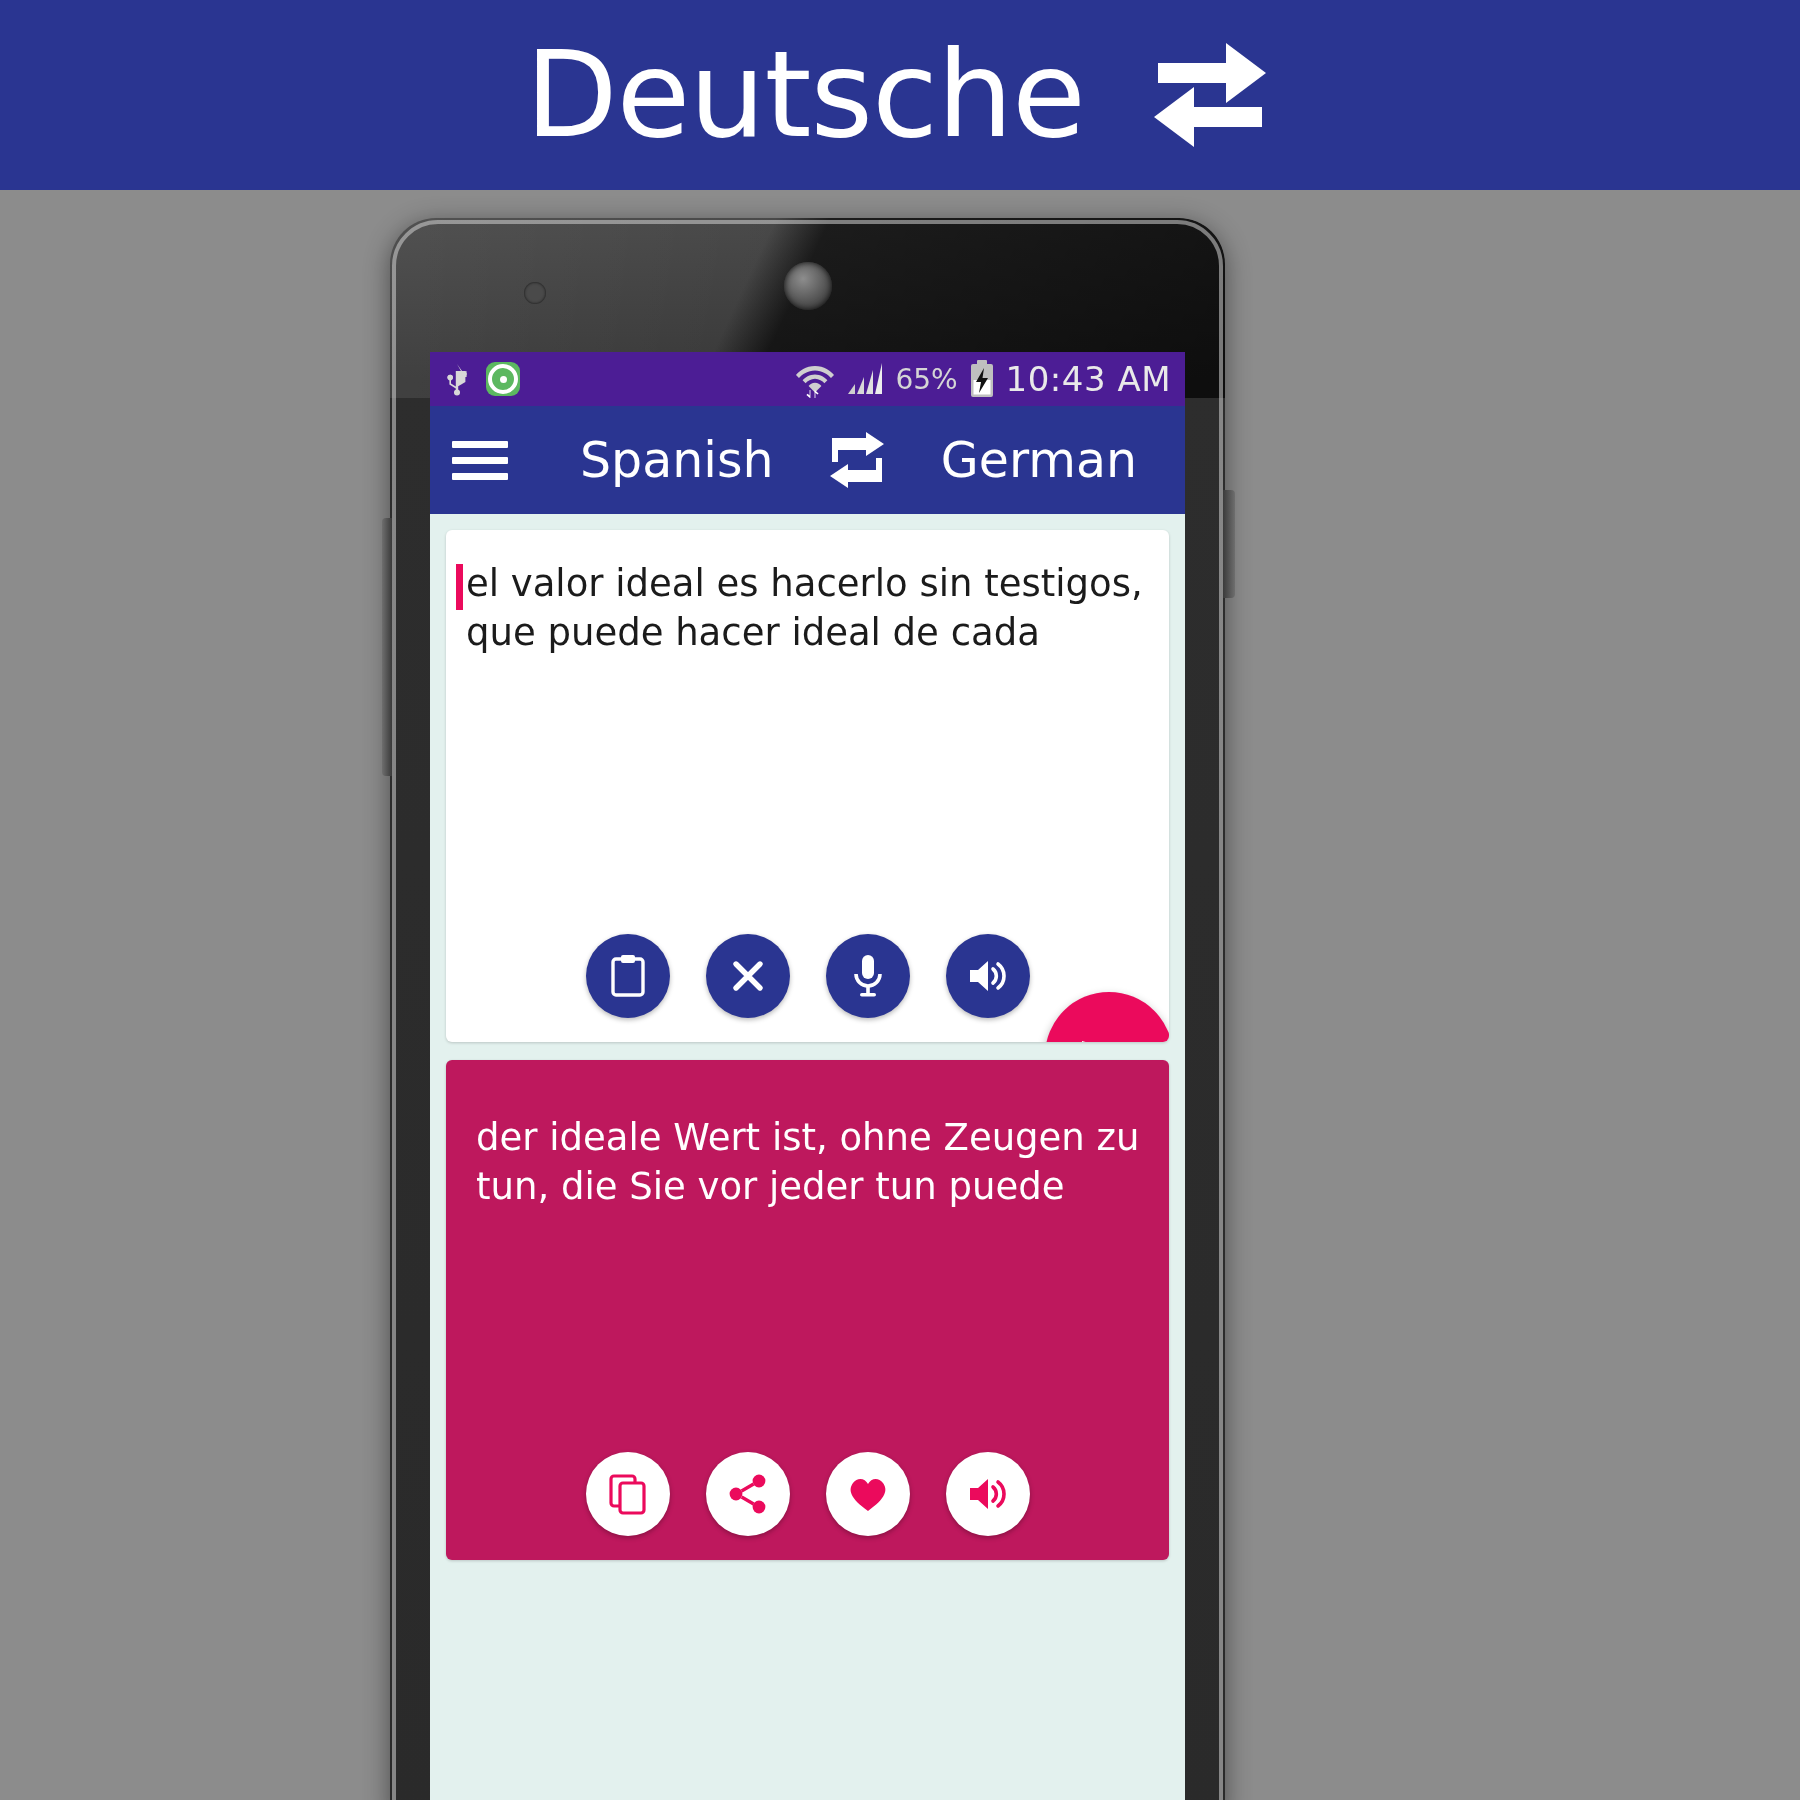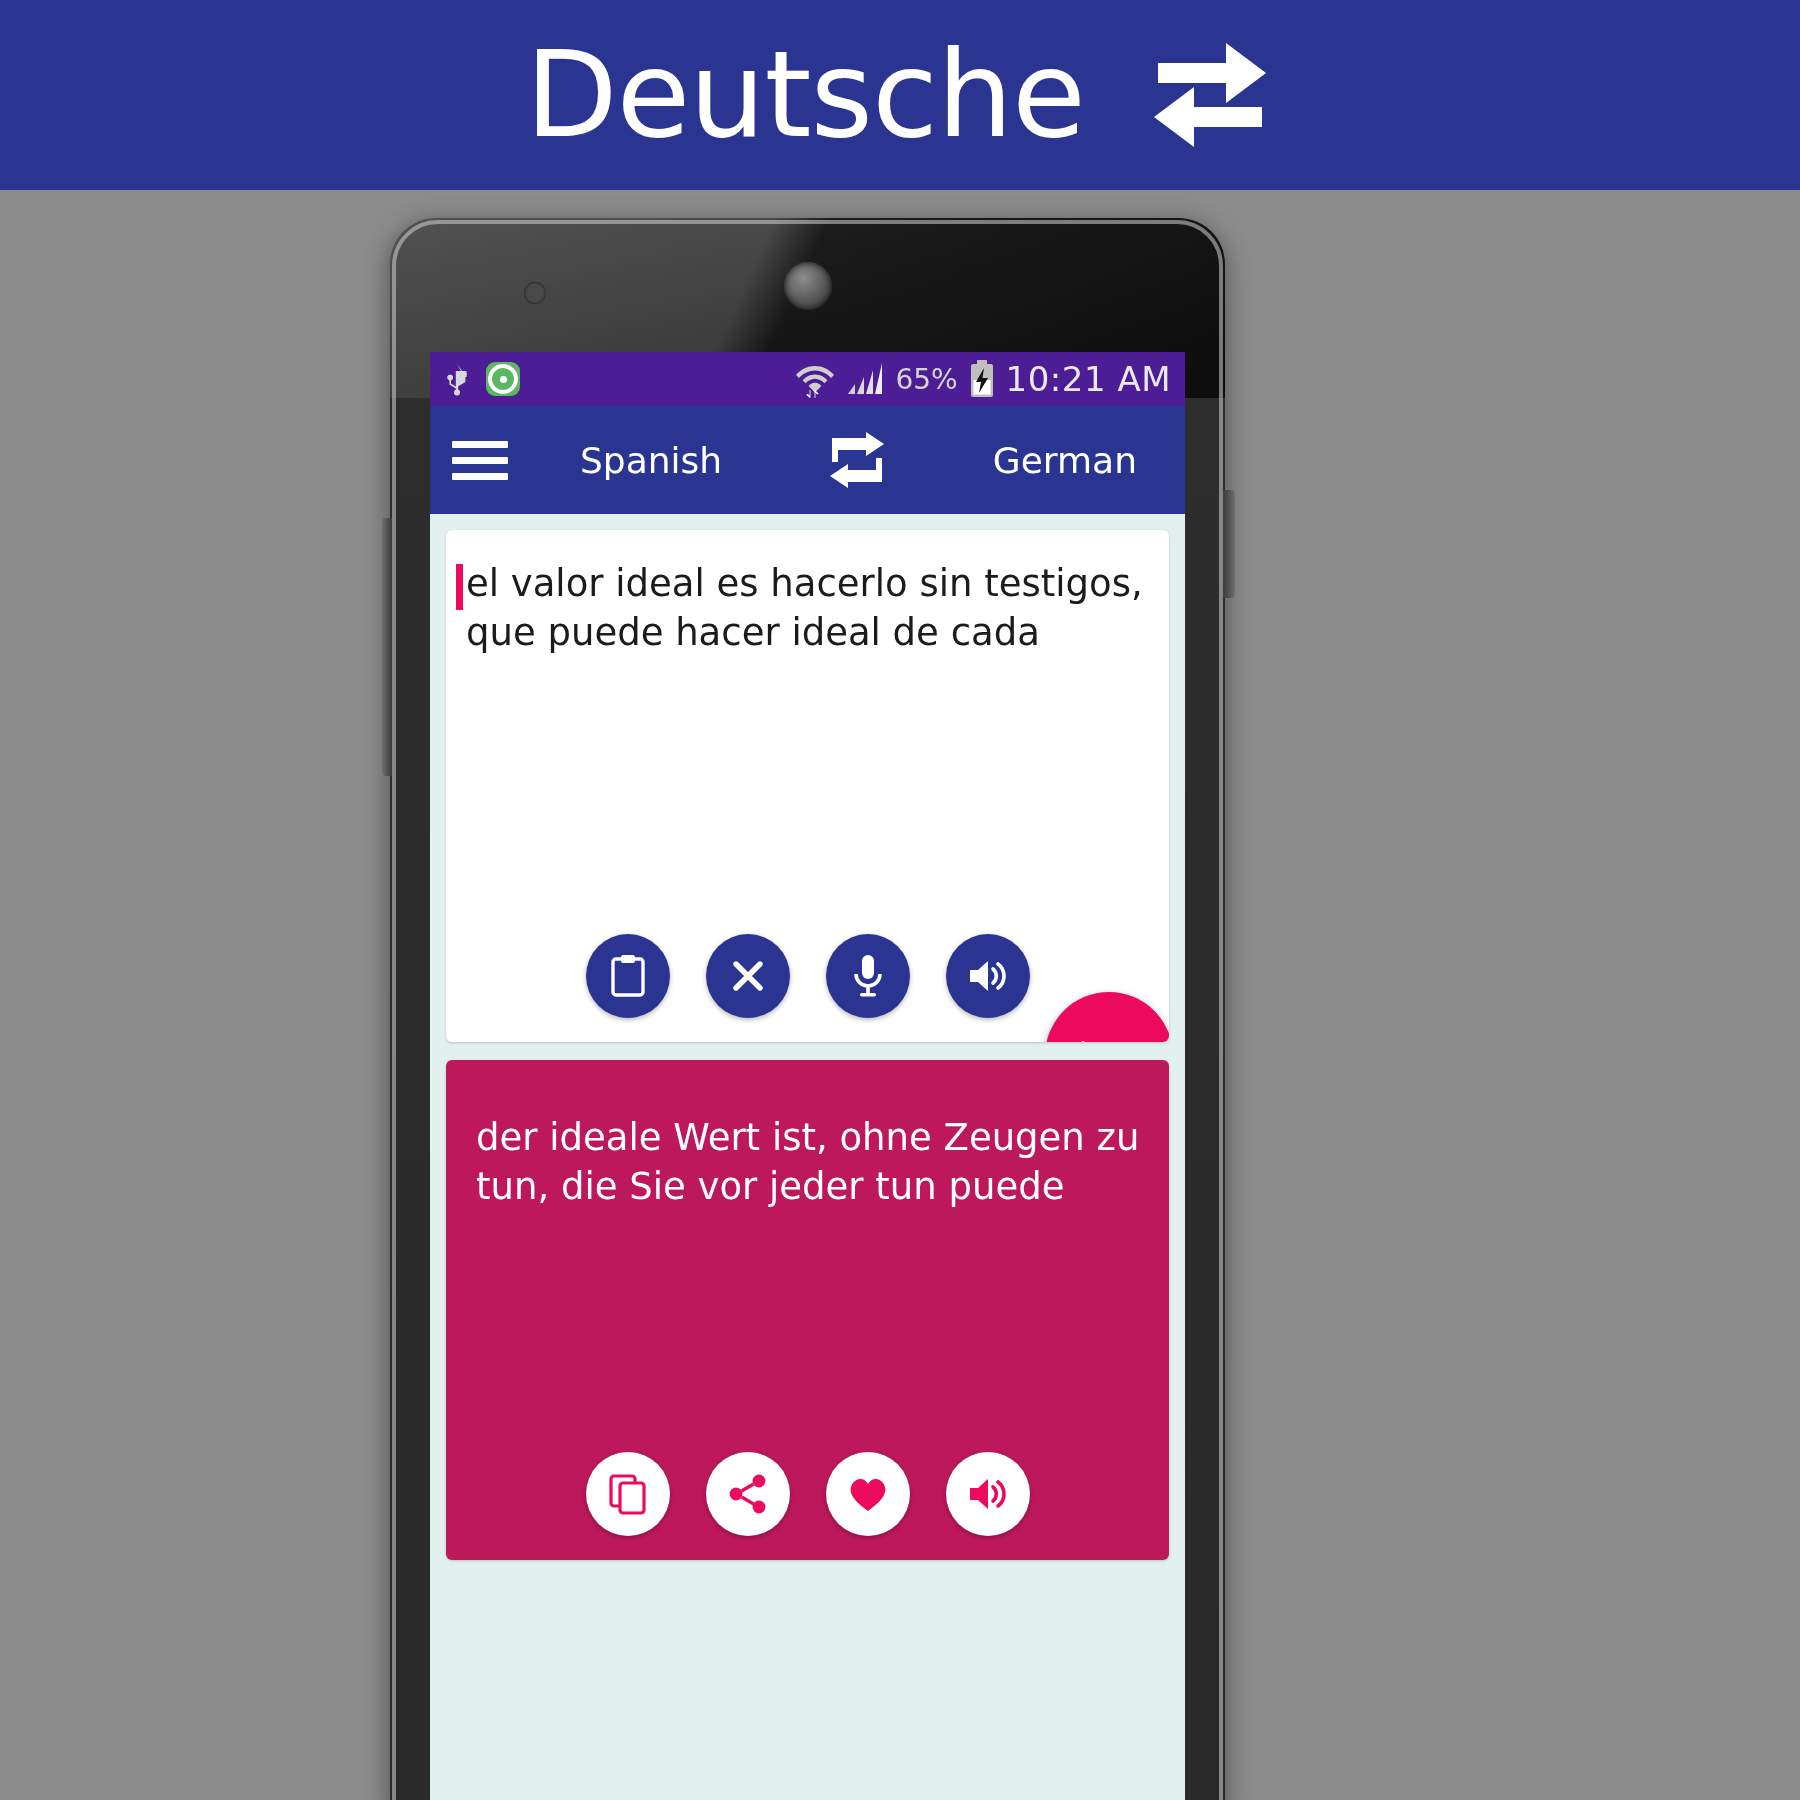--- a/index.html
+++ b/index.html
@@ -90,21 +90,21 @@
   }
   .appicon .dot{width:7px;height:7px;border-radius:50%;background:#fff;}
   
   .toolbar{
     height:108px;background:#2a3591;display:flex;align-items:center;
     padding:0 22px;box-sizing:border-box;
   }
   .hamburger{width:56px;display:flex;flex-direction:column;gap:9px;cursor:pointer;}
   .hamburger span{display:block;height:7px;background:#fff;border-radius:1px;}
   .lang{
-    color:#ffffff;font-size:36px;
+    color:#ffffff;font-size:49px;
     font-family:"DejaVu Sans", sans-serif;
     white-space:nowrap;
   }
   .lang-src{margin-left:72px;}
   .lang-dst{margin-left:auto;margin-right:26px;}
   .tb-swap{width:62px;height:56px;margin-left:auto;}
   
   .content{padding:16px 16px 0 16px;box-sizing:border-box;position:relative;}
   .card-input{
     background:#ffffff;border-radius:6px;height:512px;position:relative;
@@ -196,21 +196,21 @@
           <polygon fill="#e0e0e0" points="21,32 28,32 28,8 21,32"></polygon>
           <polygon fill="#ededed" points="30,32 37,32 37,1 30,32"></polygon>
         </svg>
         <span class="sb-batt-text">65%</span>
         <svg width="28" height="38" viewBox="0 0 28 38">
           <rect fill="#bfbfbf" x="9" y="0" width="10" height="5" rx="1"></rect>
           <rect fill="#bfbfbf" x="3" y="4" width="22" height="33" rx="2"></rect>
           <rect fill="#ffffff" x="5.5" y="20" width="17" height="14.5"></rect>
           <polygon fill="#111111" points="16,8 8,22 13,22 11,33 20,18 14.5,18"></polygon>
         </svg>
-        <span class="sb-time">10:21 AM</span>
+        <span class="sb-time">10:43 AM</span>
       </div>
     </div>
 
     <div class="toolbar">
       <div class="hamburger">
         <span></span>
         <span></span>
         <span></span>
       </div>
       <div class="lang lang-src">Spanish</div>

